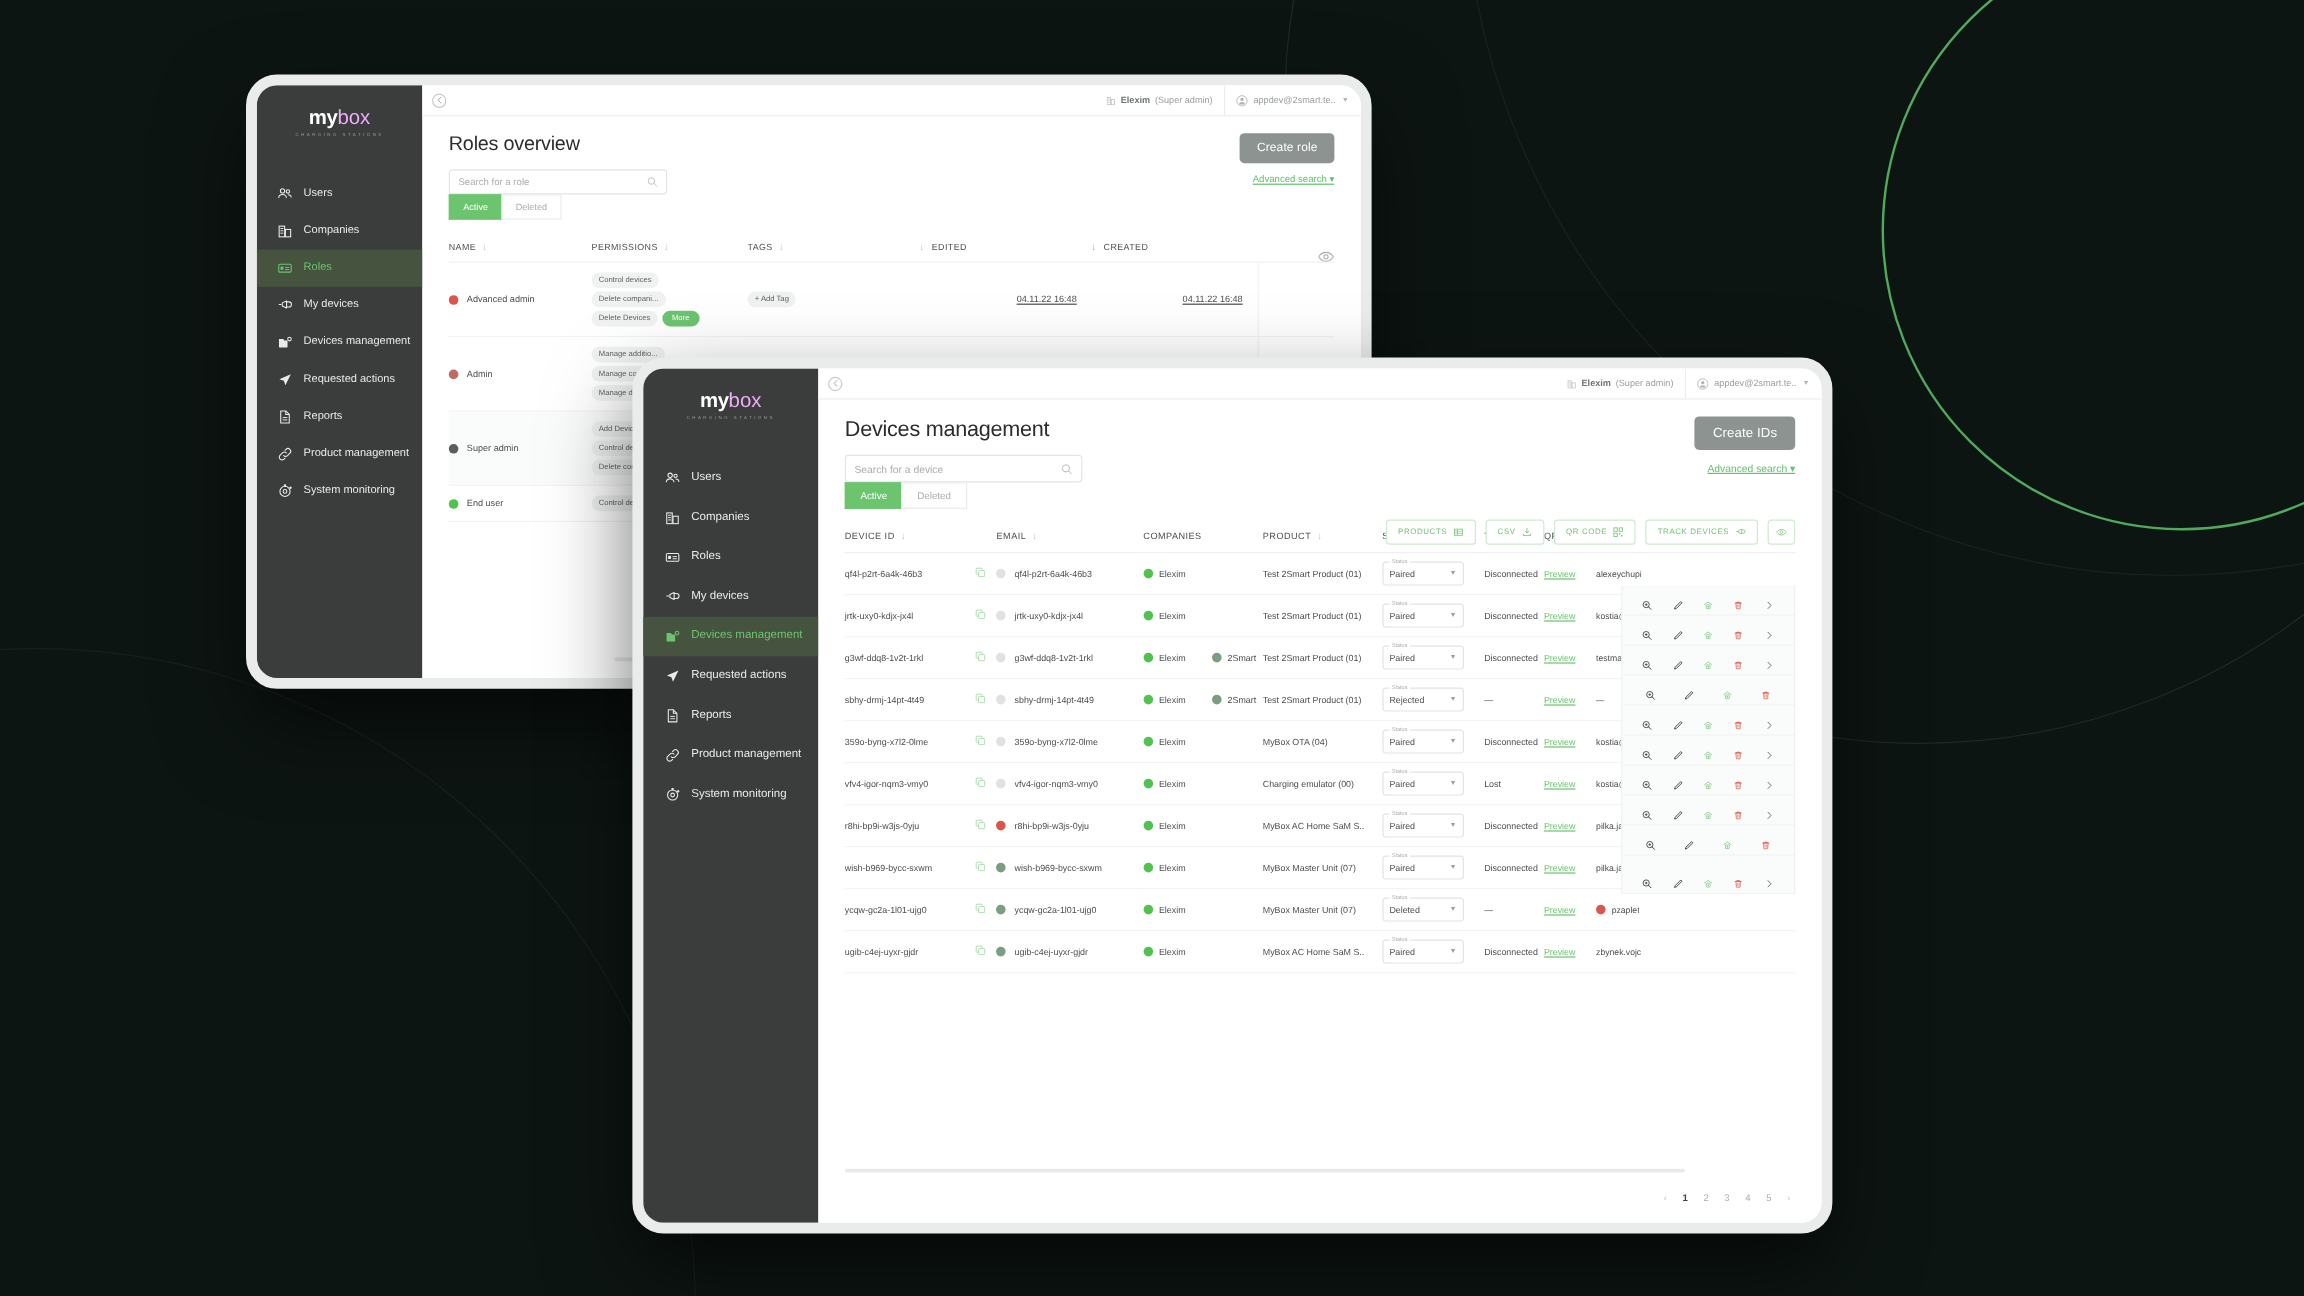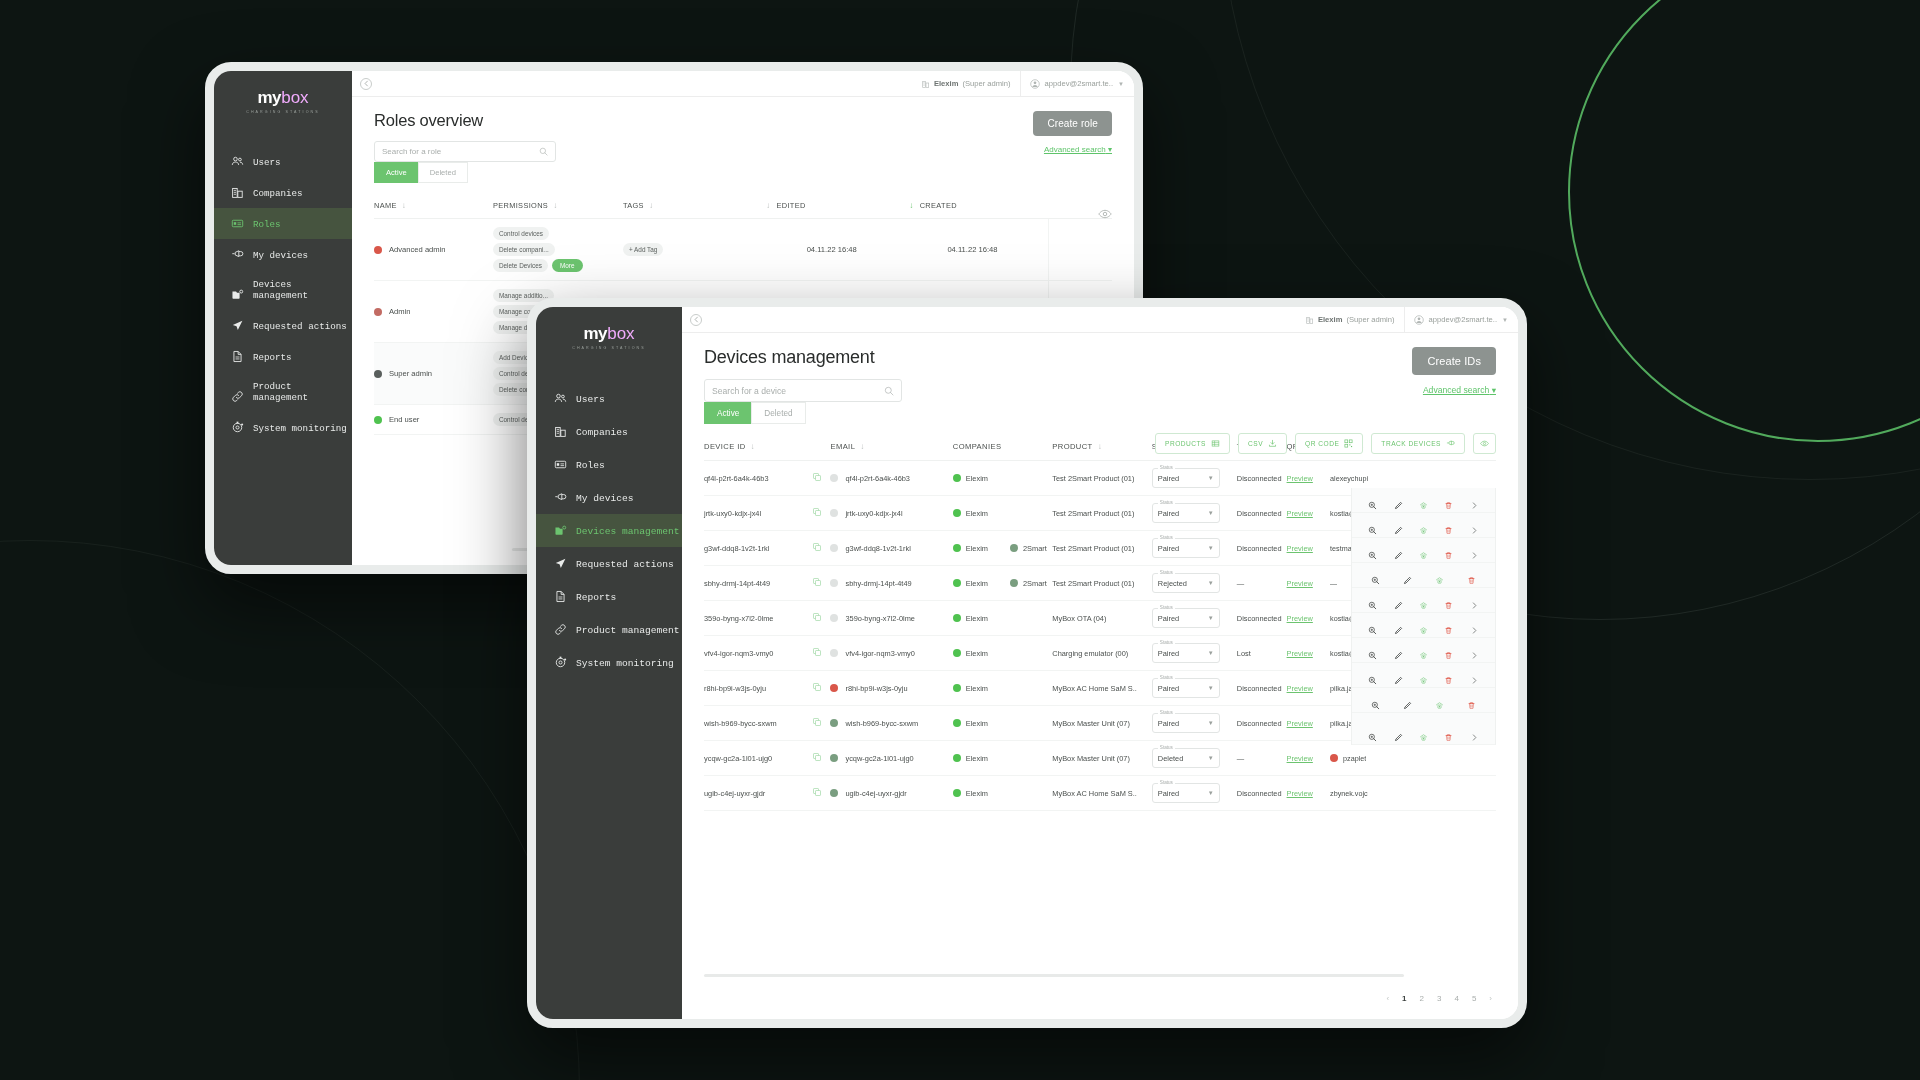--- a/index.html
+++ b/index.html
@@ -64,25 +64,24 @@
     line-height: 1;
   }
   .logo-main .thin { font-weight: 300; color: #f0abfc; letter-spacing: 0px; }
   .logo-sub {
     font-size: 3.6px; letter-spacing: 2.1px; color: #9aa09c;
     margin-top: 4px; text-transform: uppercase;
   }
 
   .nav { margin-top: 26px; display: flex; flex-direction: column; }
   .nav-item {
-    display: flex; align-items: flex-end; gap: 9px;
+    display: flex; align-items: flex-start; gap: 9px;
     padding: 9px 0 9px 17px;
     font-size: 9.2px; color: #e9ebea; cursor: pointer;
     min-height: 30px;
-    font-family: Liberation Mono, monospace;
   }
   .w-devices .nav-item { padding: 10px 0 10px 18px; font-size: 9.6px; min-height: 33px; }
   .nav-item.active { background: #46543f; color: #6cc46f; }
   .nav-item .ico { width: 13px; height: 13px; flex: none; display:flex; align-items:center; justify-content:center;}
   .nav-item .ico svg { width: 13px; height: 13px; display: block; }
 
   
   .main { flex: 1; background: #fff; position: relative; overflow: hidden; }
   .topbar {
     height: 26px; border-bottom: 1px solid #ededed;
@@ -164,21 +163,21 @@
   .dot { width: 8px; height: 8px; border-radius: 50%; flex: none; }
   .perm-wrap { display: flex; flex-wrap: wrap; gap: 3px 4px; max-width: 108px; }
   .chip {
     background: #f0f2f1; color: #5c615f; font-size: 6.4px;
     border-radius: 9px; padding: 3px 6px; white-space: nowrap;
   }
   .chip.more { background: #6cc46f; color: #fff; padding: 3px 8px; }
   .chip.add { background: #f0f2f1; color: #5c615f; }
   .tag-col { display: flex; flex-direction: column; gap: 4px; align-items: flex-start; }
   .tag-row { display: flex; align-items: center; gap: 5px; font-size: 6.9px; color: #5c615f; }
-  .date-cell { text-align: center; font-size: 7.4px; color: #545957; padding-right: 12px !important; }
+  .date-cell { text-align: right; font-size: 7.4px; color: #545957; padding-right: 12px !important; text-decoration: underline; }
   .act-cell { border-left: 1px solid #f2f4f3; text-align: center; }
   .act-icons { display: flex; gap: 14px; align-items: center; justify-content: center; }
   .row-alt { background: #fafbfb; }
 
   .eye-btn {
     position: absolute; right: 22px; width: 14px; height: 14px;
     color: #aab0ad; cursor: pointer;
   }
   .w-roles .eye-btn { top: 110px; }
 

